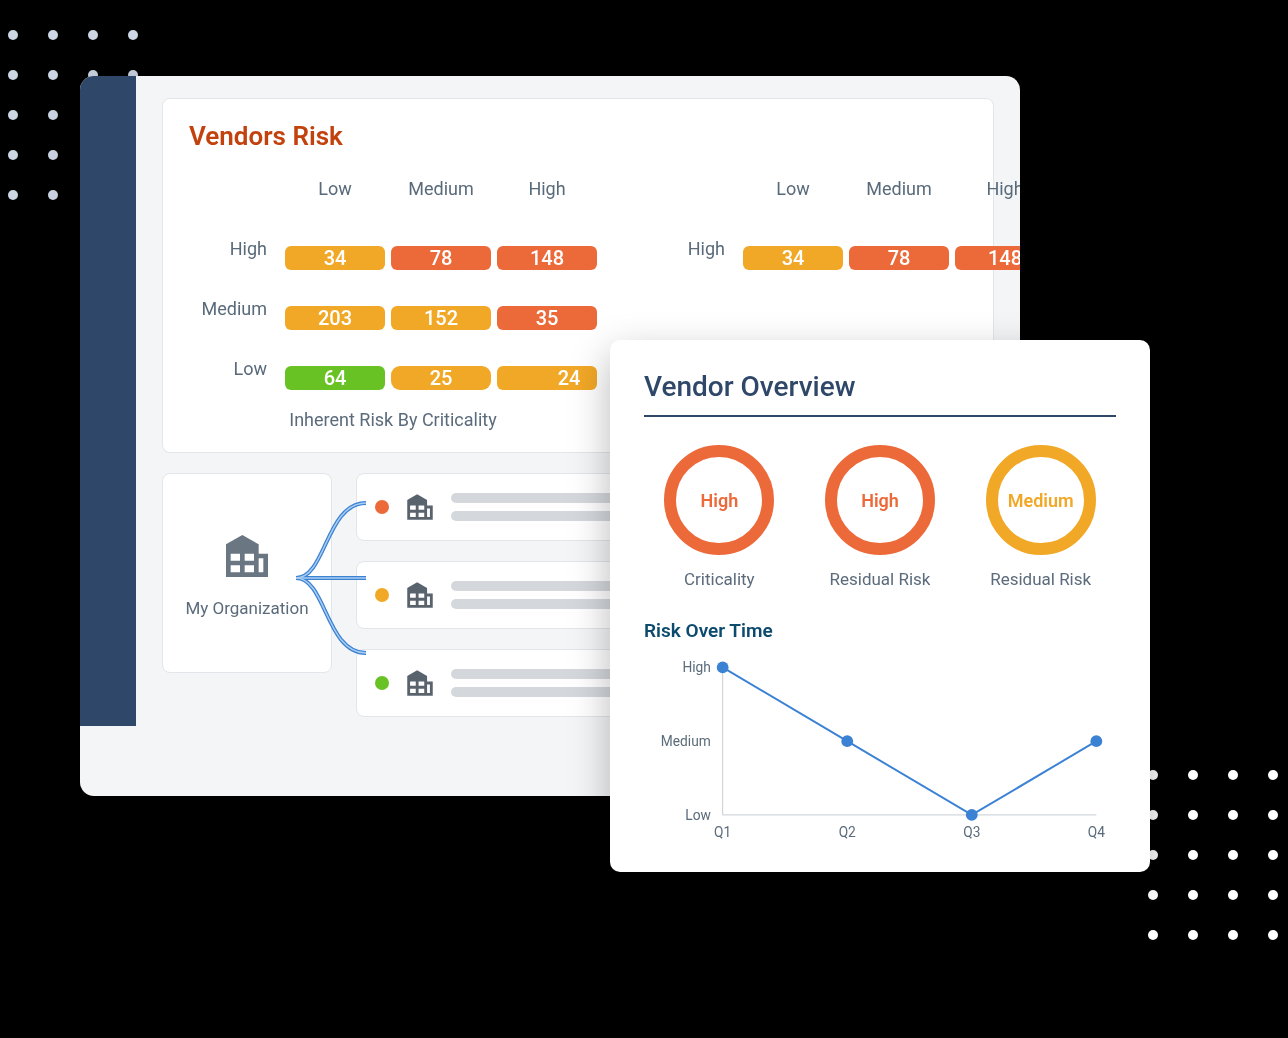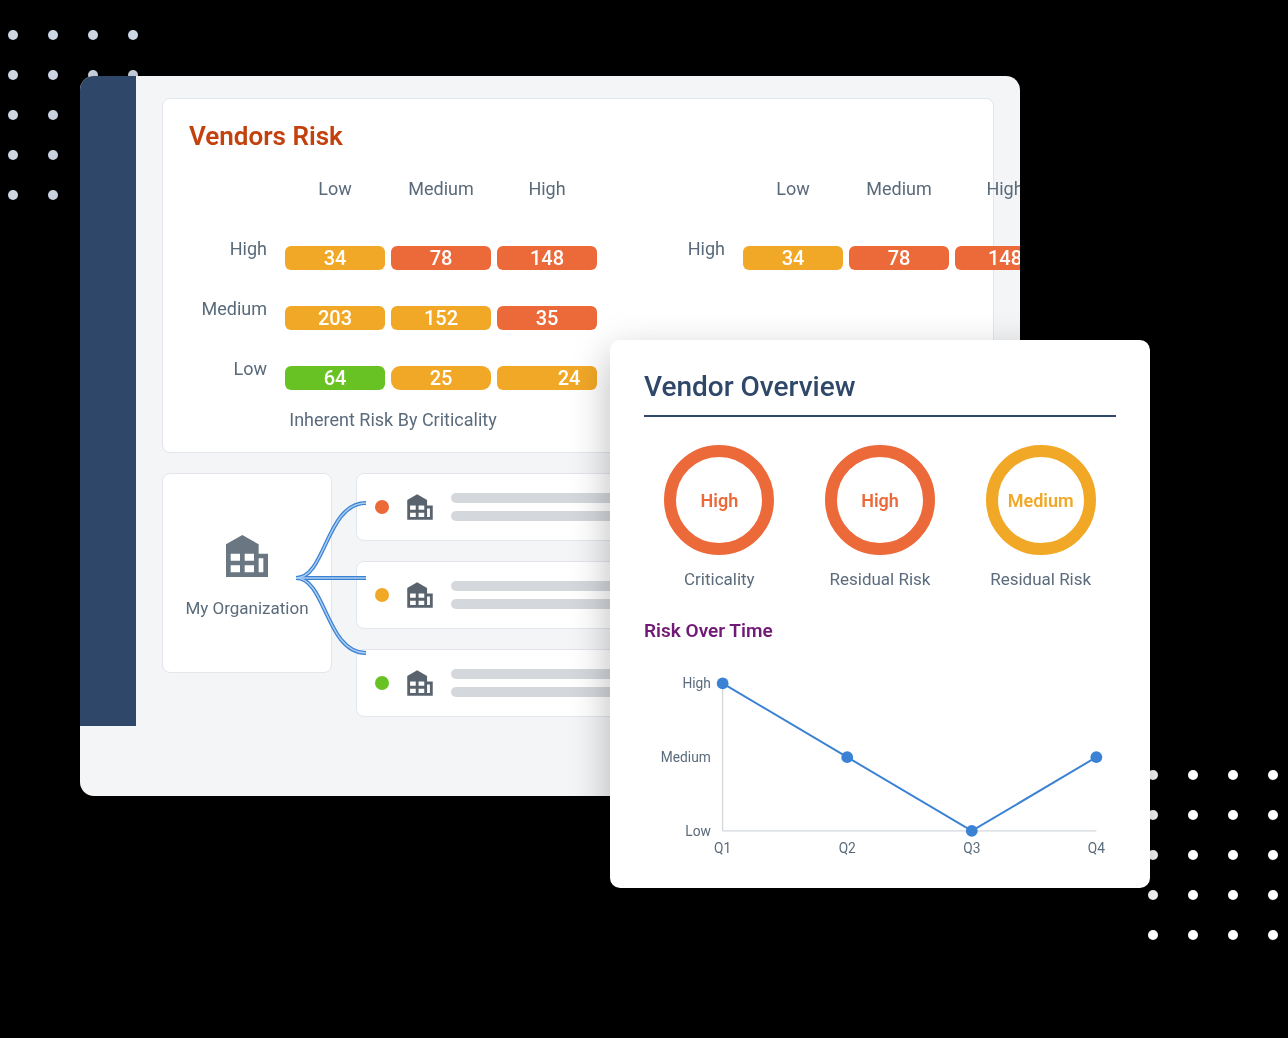--- a/index.html
+++ b/index.html
@@ -188,21 +188,21 @@
 }
 .donut::before {
   content: "";
   position: absolute; inset: 0;
   border-radius: 50%;
   border: 12px solid var(--ring);
 }
 .donut-label { font-size: 18px; font-weight: 600; color: var(--ring); position: relative; }
 .donut-caption { color: #5b6b7b; font-size: 17px; }
 
-.sub-title { color: #701a75; font-size: 19px; font-weight: 600; margin-bottom: 30px; }
+.sub-title { color: #0c4a6e; font-size: 19px; font-weight: 600; margin-bottom: 14px; }
 
 .linechart { width: 100%; height: 190px; position: relative; }
 .linechart svg { width: 100%; height: 100%; }
 .lc-ylabel { font-size: 14px; fill: #5b6b7b; text-anchor: end; }
 .lc-xlabel { font-size: 14px; fill: #5b6b7b; text-anchor: middle; }
 .lc-axis { stroke: #c6ccd2; stroke-width: 1; }
 .lc-line { stroke: #3b82d4; stroke-width: 2; fill: none; }
 .lc-pt { fill: #3b82d4; }
 
 </style>

